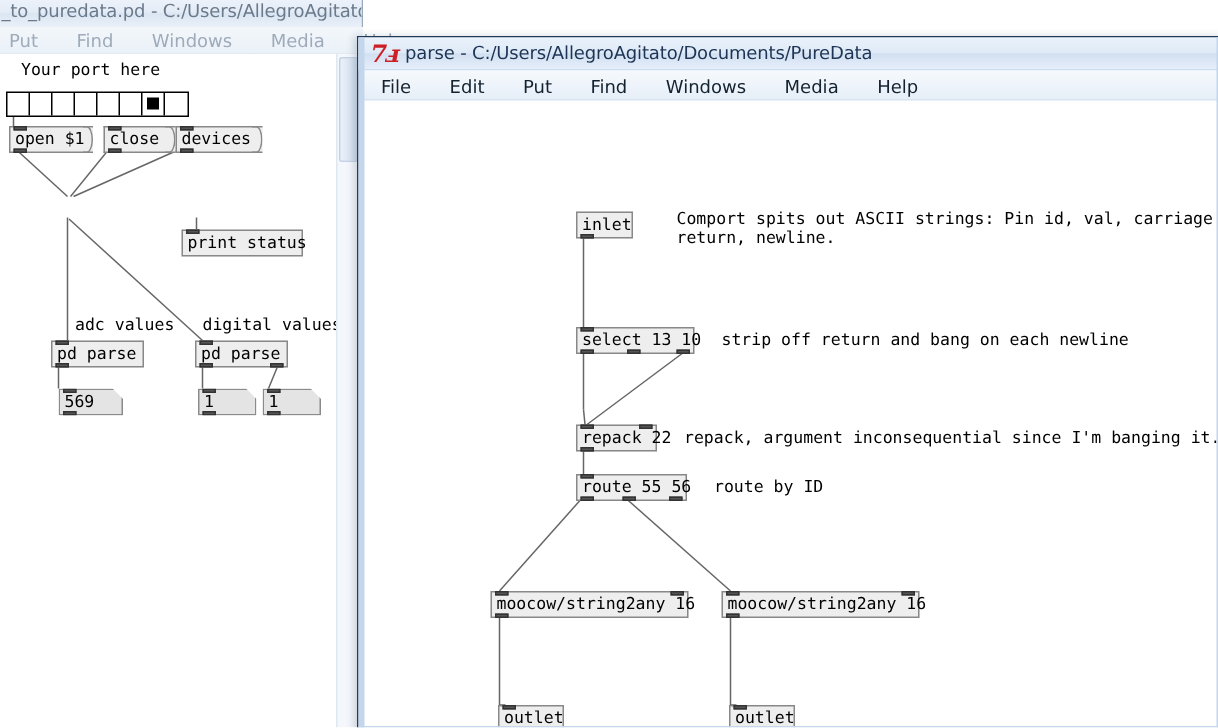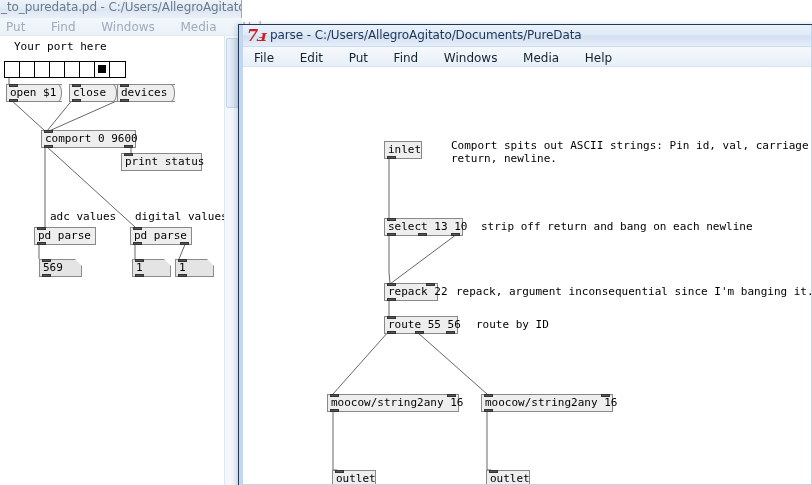--- a/index.html
+++ b/index.html
@@ -367,26 +367,20 @@
         <span class="nub in" style="left:2px;"></span>
         <span class="nub out" style="left:2px;"></span>
         <span>close</span>
       </div>
       <div class="pdmsg" style="left:119px; top:48px; width:58px;">
         <span class="nub in" style="left:2px;"></span>
         <span class="nub out" style="left:2px;"></span>
         <span>devices</span>
       </div>
 
-      <div class="pdobj" style="left:43px; top:94px; width:95px;">
-        <span class="nub in" style="left:2px;"></span>
-        <span class="nub out" style="left:2px;"></span>
-        <span class="nub out" style="right:2px;"></span>
-        <span>comport 0 9600</span>
-      </div>
 
       <div class="pdobj" style="left:123px; top:117px; width:81px;">
         <span class="nub in" style="left:2px;"></span>
         <span>print status</span>
       </div>
 
       <div class="pdcomment" style="left:52px; top:174px;">adc values</div>
       <div class="pdcomment" style="left:137px; top:174px;">digital values</div>
 
       <div class="pdobj" style="left:36px; top:191px; width:62px;">

